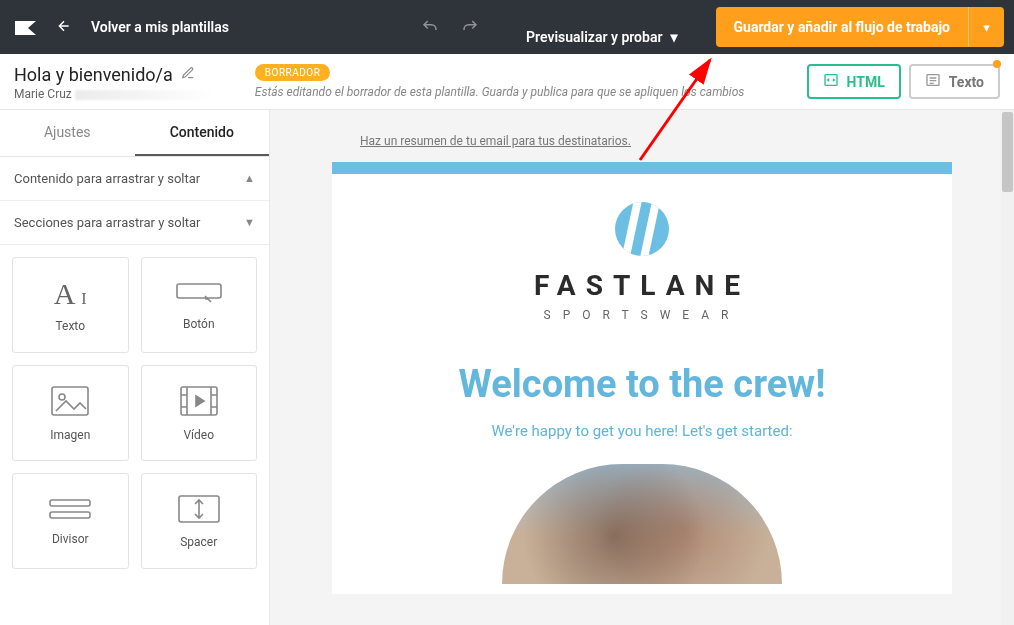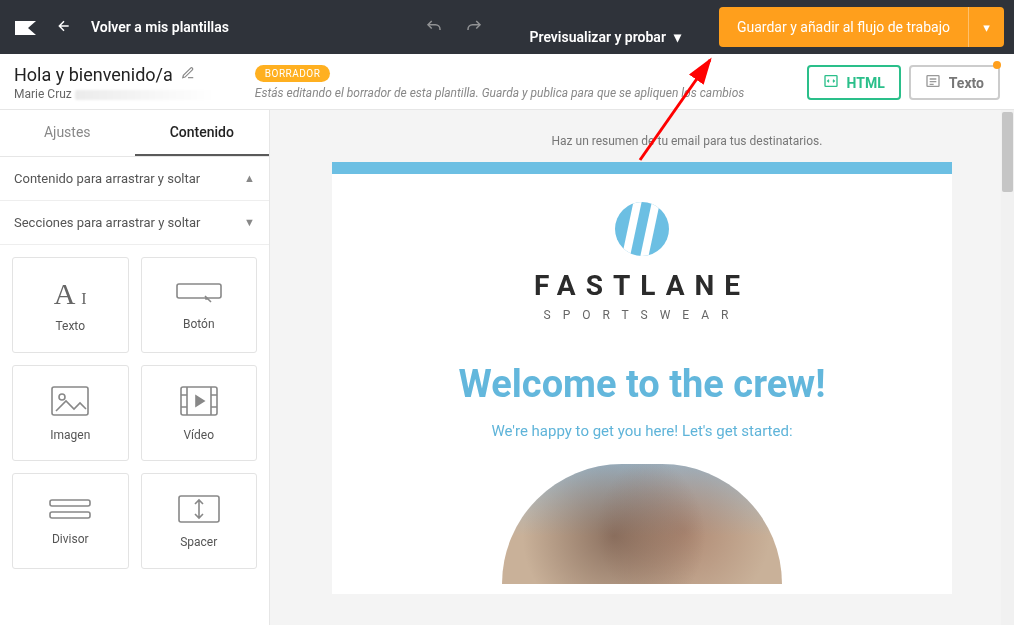--- a/index.html
+++ b/index.html
@@ -6,25 +6,25 @@
 body { font-family: -apple-system, BlinkMacSystemFont, "Segoe UI", Roboto, Arial, sans-serif; font-size: 13px; color: #333; background: #fff; width: 1014px; height: 625px; overflow: hidden; position: relative; }
 
 
 .topbar { background: #2f333a; height: 54px; display: flex; align-items: center; padding: 0 10px; color: #fff; }
 .logo { width: 36px; height: 36px; display: flex; align-items: center; justify-content: center; }
 .back-link { display: flex; align-items: center; gap: 19px; margin-left: 10px; cursor: pointer; font-weight: 600; font-size: 14px; }
 .top-center { margin-left: auto; display: flex; align-items: center; gap: 12px; }
 .icon-btn { width: 28px; height: 28px; display: flex; align-items: center; justify-content: center; opacity: .7; cursor: pointer; }
 .preview-btn { display: flex; align-items: center; gap: 8px; font-weight: 600; font-size: 14px; cursor: pointer; margin-left: 30px; margin-right: 20px; margin-top: 20px; }
 .save-group { display: flex; margin-left: 6px; }
-.save-btn { background: #ff9f1c; color: #fff; font-weight: 400; font-size: 14px; padding: 12px 18px; border-radius: 4px 0 0 4px; cursor: pointer; }
+.save-btn { background: #ff9f1c; color: #fff; font-weight: 700; font-size: 14px; padding: 12px 18px; border-radius: 4px 0 0 4px; cursor: pointer; }
 .save-dd { background: #ff9f1c; border-left: 1px solid rgba(255,255,255,.35); width: 36px; display: flex; align-items: center; justify-content: center; border-radius: 0 4px 4px 0; cursor: pointer; }
 
 
-.subheader { display: flex; align-items: center; padding: 10px 14px 8px; border-bottom: 1px solid #e6e6e6; background: #fff; position: relative; }
+.subheader { display: flex; align-items: flex-start; padding: 10px 14px 8px; border-bottom: 1px solid #e6e6e6; background: #fff; position: relative; }
 .title-area { display: flex; flex-direction: column; gap: 2px; }
 .title-row { display: flex; align-items: center; gap: 8px; }
 .title { font-size: 18px; color: #222; }
 .edit-ic { color: #888; cursor: pointer; }
 .author { font-size: 12px; color: #666; }
 .author-blur { display:inline-block; width:140px; height:10px; background: linear-gradient(90deg, rgba(0,0,0,.08), rgba(0,0,0,0)); border-radius: 2px; vertical-align: middle; filter: blur(1px); }
 .draft-area { margin-left: 40px; }
 .badge { display:inline-block; background:#ffb020; color:#fff; font-weight:400; font-size:10px; padding:3px 10px; border-radius:10px; letter-spacing:.5px; }
 .draft-note { font-style: italic; color:#888; font-size:12px; margin-top:4px; }
 .view-toggle { margin-left:auto; display:flex; gap:8px; align-items:center; position: relative; }
@@ -42,21 +42,21 @@
 .caret { color:#888; font-size:11px; }
 .tile-grid { padding:12px; display:grid; grid-template-columns:1fr 1fr; gap:12px; }
 .tile { border:1px solid #e3e3e3; border-radius:3px; height:96px; display:flex; flex-direction:column; align-items:center; justify-content:center; gap:8px; cursor:grab; color:#555; }
 .tile svg { stroke:#888; }
 .tile-label { font-size:12px; color:#555; }
 
 
 .canvas-wrap { flex:1; background:#f4f4f4; position:relative; overflow:auto; }
 .scroll-track { position:absolute; right:0; top:0; bottom:0; width:13px; background:#f1f1f1; }
 .scroll-thumb { position:absolute; right:1px; top:2px; width:11px; height:80px; background:#c5c5c5; border-radius:2px; cursor:pointer; }
-.preheader { text-align:center; padding:24px 0 14px 90px; color:#777; font-size:12px; }
+.preheader { text-align:left; padding:24px 0 14px 90px; color:#777; font-size:12px;text-decoration:underline; }
 .email { width:620px; margin:0 auto 0; background:#fff; }
 .email-topbar { height:12px; background:#6cbfe3; }
 .brand { text-align:center; padding:28px 0 10px; }
 .brand-logo { display:inline-block; }
 .brand-name { font-size:28px; letter-spacing:10px; font-weight:700; color:#2b2b2b; margin-top:10px; }
 .brand-sub { font-size:12px; letter-spacing:12px; color:#666; margin-top:6px; }
 .welcome { text-align:center; padding:30px 20px 10px; }
 .welcome-h { color:#63b7dc; font-size:38px; font-weight:700; }
 .welcome-p { color:#5fb4d9; font-size:15px; margin-top:16px; }
 .hero-img { width:280px; height:120px; margin:24px auto 0; border-radius:140px 140px 0 0; overflow:hidden; background: linear-gradient(180deg,#9fb8c9 0%, #c9b199 60%); position:relative; }

